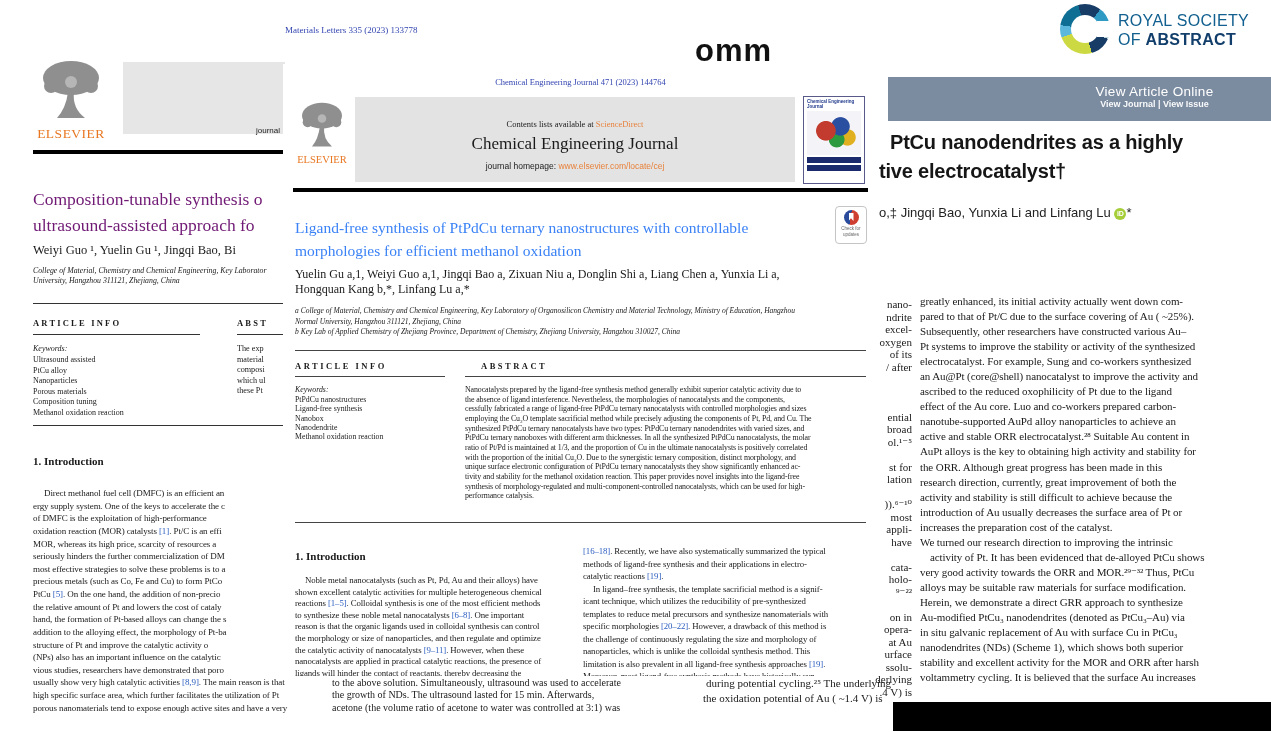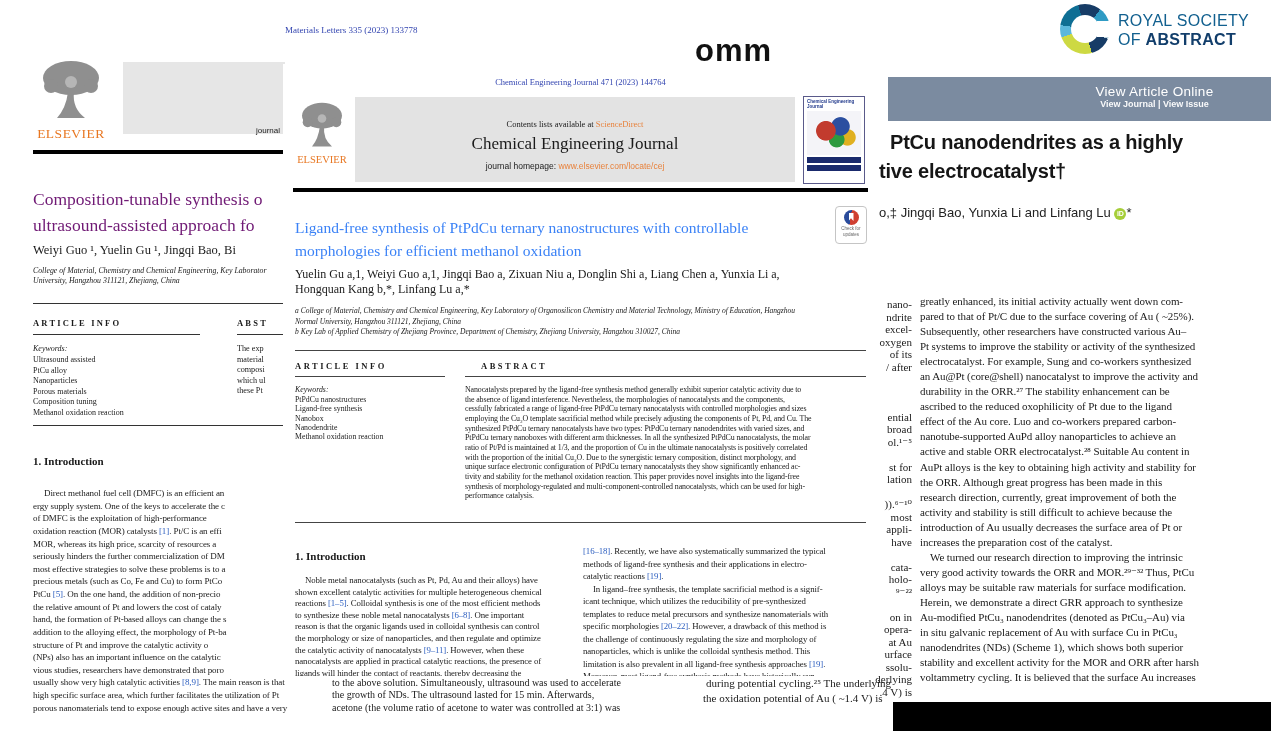--- a/index.html
+++ b/index.html
@@ -256,32 +256,32 @@
       <div class="ln">derlying</div>
       <div class="ln">.4 V) is</div>
     </div>
   <div class="abs rsc-col">
       <div class="ln">greatly enhanced, its initial activity actually went down com-</div>
       <div class="ln">pared to that of Pt/C due to the surface covering of Au ( ~25%).</div>
       <div class="ln">Subsequently, other researchers have constructed various Au–</div>
       <div class="ln">Pt systems to improve the stability or activity of the synthesized</div>
       <div class="ln">electrocatalyst. For example, Sung and co-workers synthesized</div>
       <div class="ln">an Au@Pt (core@shell) nanocatalyst to improve the activity and</div>
-      <div class="ln">durability in the ORR.²⁷ The stability enhancement can be</div>
       <div class="ln">ascribed to the reduced oxophilicity of Pt due to the ligand</div>
       <div class="ln">effect of the Au core. Luo and co-workers prepared carbon-</div>
       <div class="ln">nanotube-supported AuPd alloy nanoparticles to achieve an</div>
       <div class="ln">active and stable ORR electrocatalyst.²⁸ Suitable Au content in</div>
       <div class="ln">AuPt alloys is the key to obtaining high activity and stability for</div>
       <div class="ln">the ORR. Although great progress has been made in this</div>
       <div class="ln">research direction, currently, great improvement of both the</div>
       <div class="ln">activity and stability is still difficult to achieve because the</div>
       <div class="ln">introduction of Au usually decreases the surface area of Pt or</div>
       <div class="ln">increases the preparation cost of the catalyst.</div>
       <div class="ln">We turned our research direction to improving the intrinsic</div>
+      <div class="ln">activity of Pt. It has been evidenced that de-alloyed PtCu shows</div>
       <div class="ln">very good activity towards the ORR and MOR.²⁹⁻³² Thus, PtCu</div>
       <div class="ln">alloys may be suitable raw materials for surface modification.</div>
       <div class="ln">Herein, we demonstrate a direct GRR approach to synthesize</div>
       <div class="ln">Au-modified PtCu₃ nanodendrites (denoted as PtCu₃–Au) via</div>
       <div class="ln">in situ galvanic replacement of Au with surface Cu in PtCu₃</div>
       <div class="ln">nanodendrites (NDs) (Scheme 1), which shows both superior</div>
       <div class="ln">stability and excellent activity for the MOR and ORR after harsh</div>
       <div class="ln">voltammetry cycling. It is believed that the surface Au increases</div>
     </div>
   <div class="abs rsc-b1">during potential cycling.²⁵ The underlying</div>

